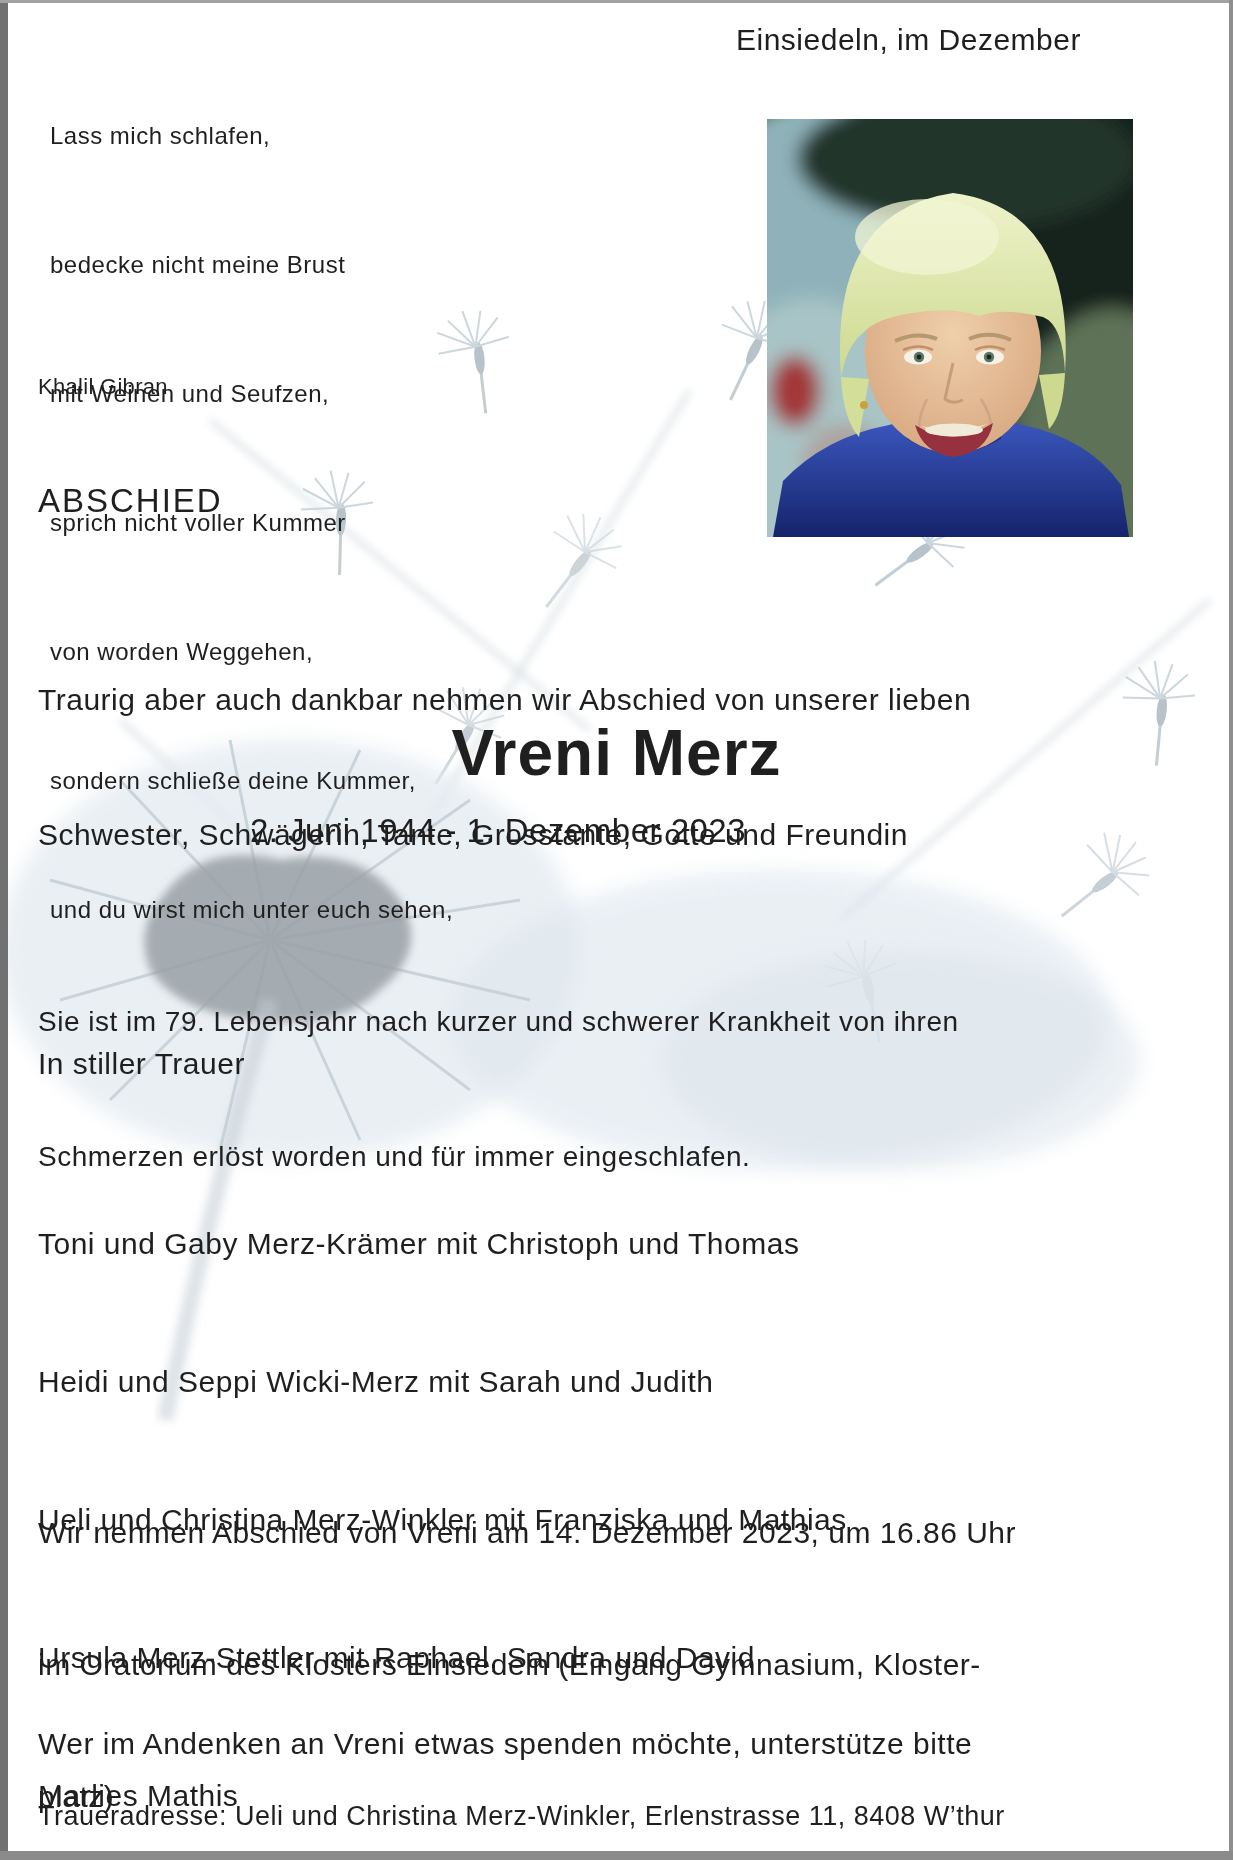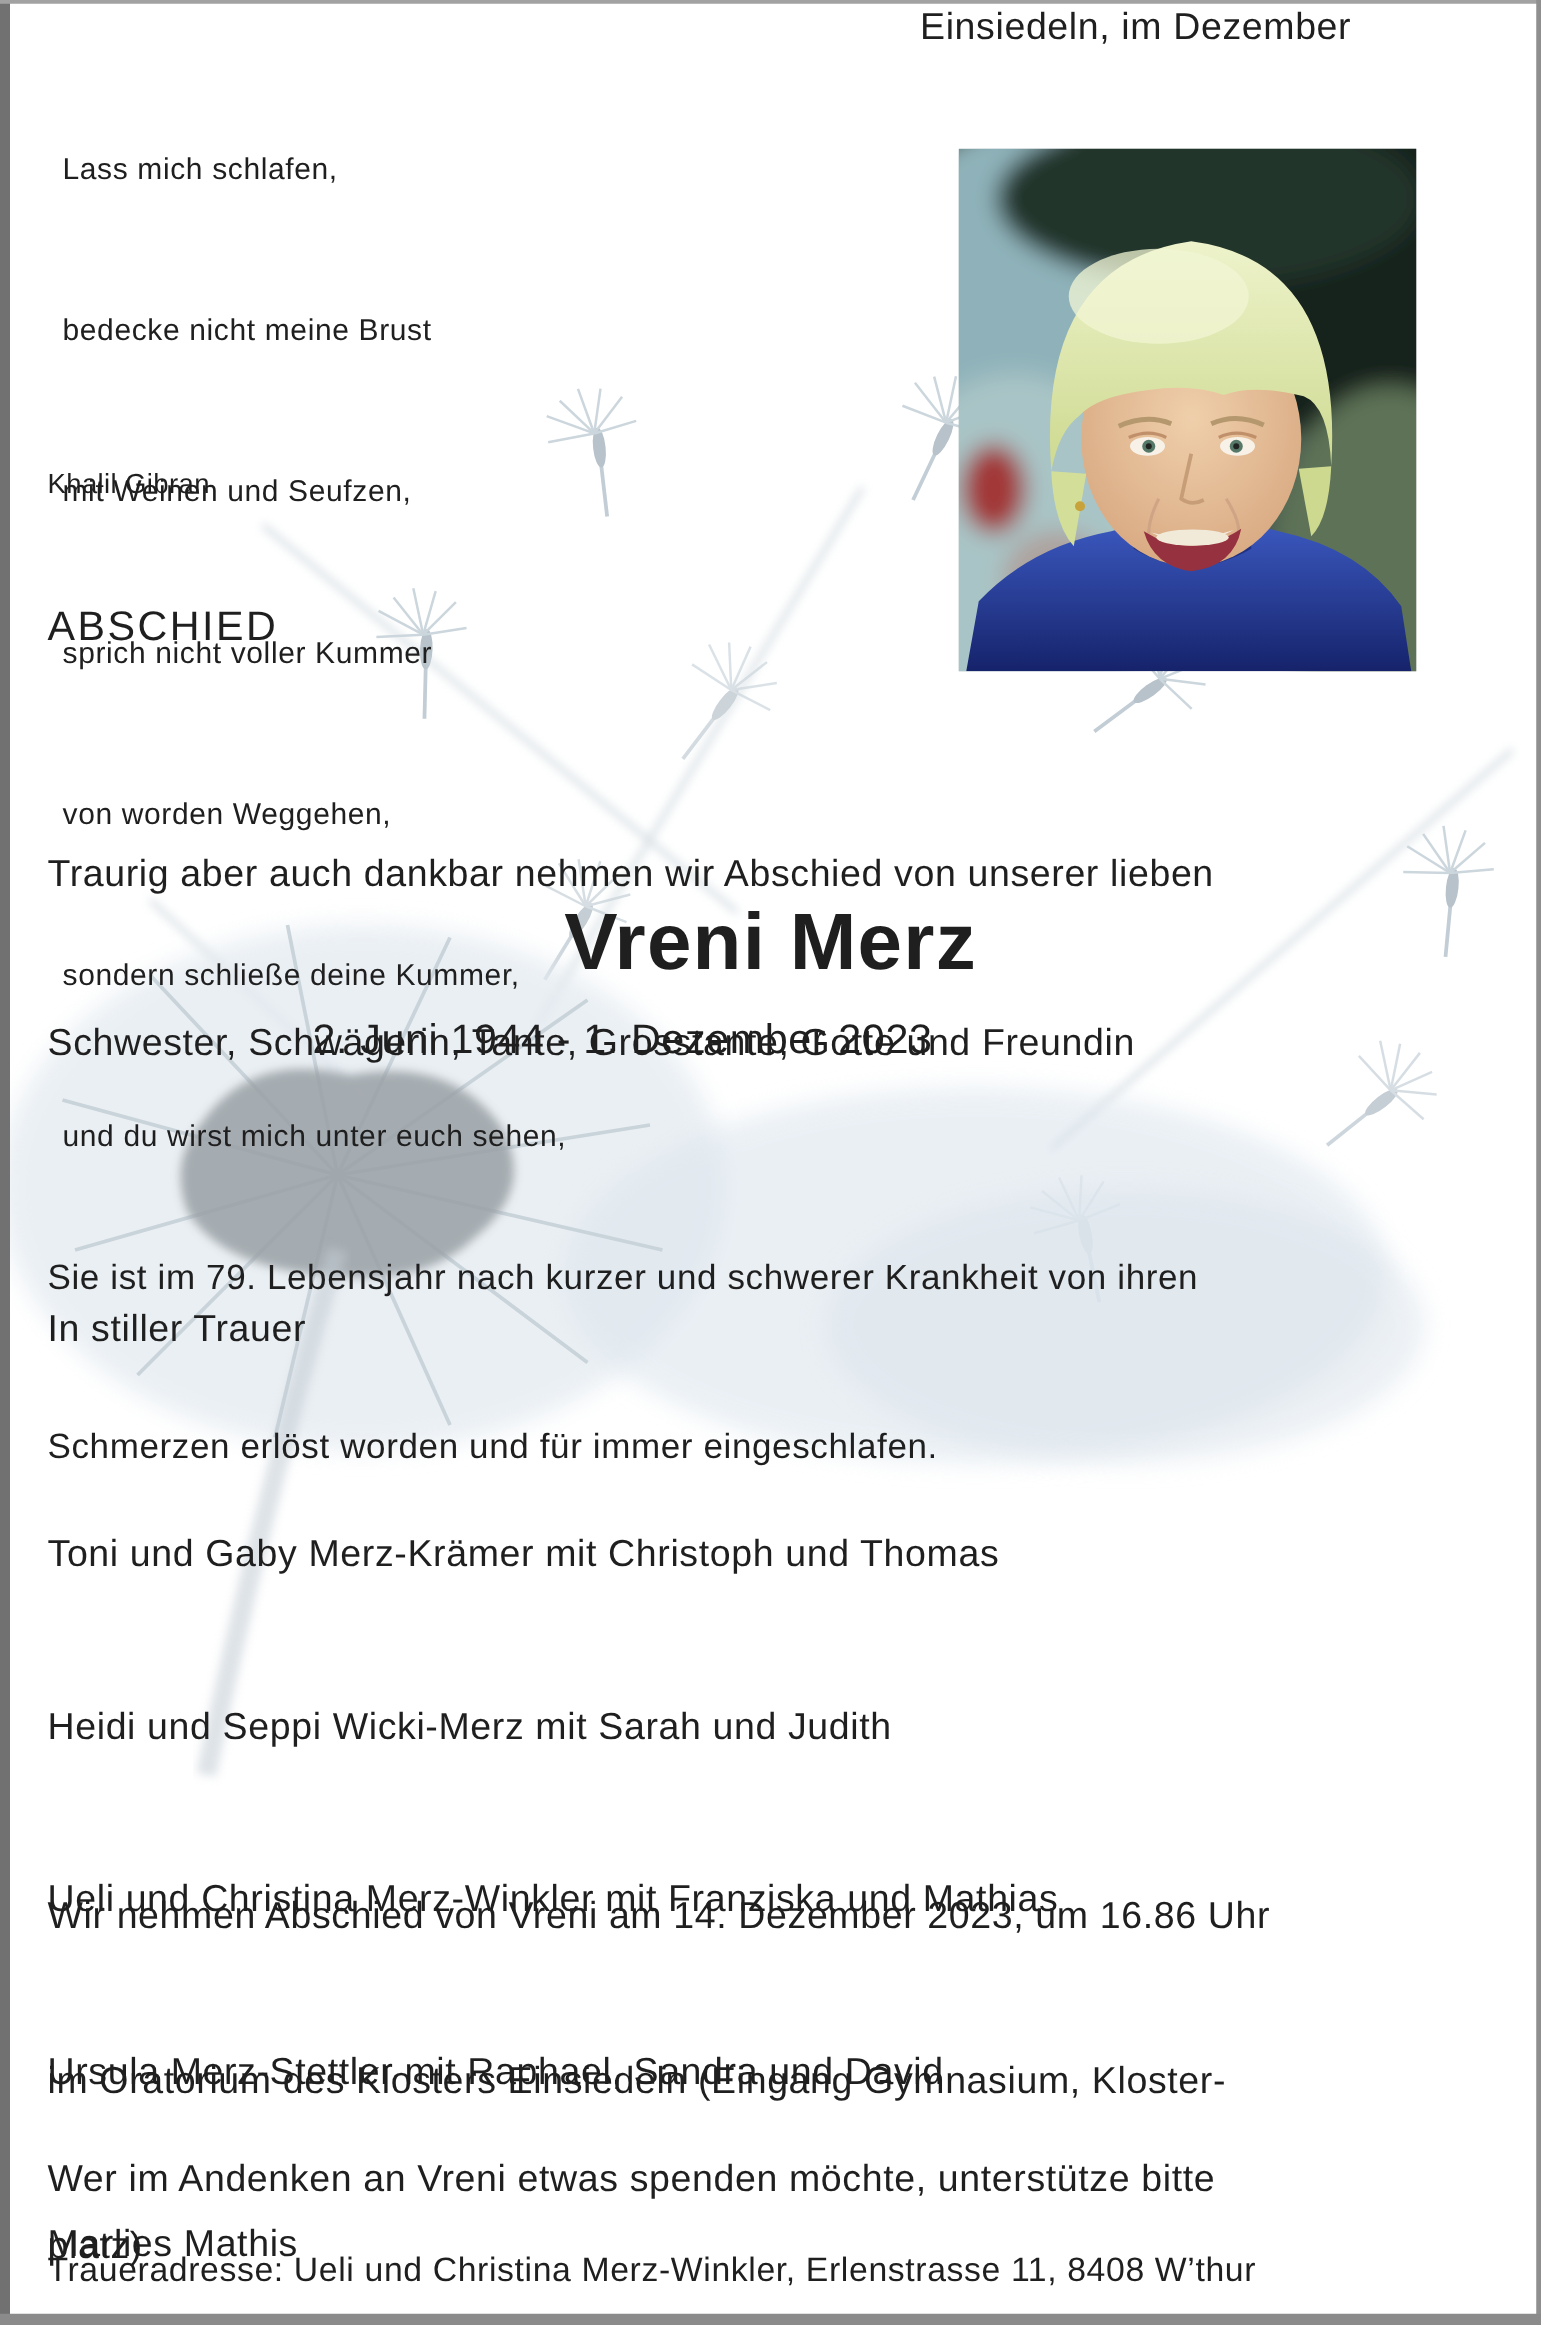--- a/index.html
+++ b/index.html
@@ -14,21 +14,21 @@
   }
   
   .border-left  {position:absolute;left:0;top:0;width:8px;height:1860px;background:#717171;}
   .border-top   {position:absolute;left:0;top:0;width:1233px;height:3px;background:#a2a2a2;}
   .border-right {position:absolute;left:1229px;top:0;width:4px;height:1860px;background:#8f8f8f;}
   .border-bottom{position:absolute;left:0;top:1851px;width:1233px;height:9px;background:#8b8b8b;}
 
   .txt{position:absolute;white-space:pre;letter-spacing:0.5px;}
   .poem        {left:50px;top:28px;font-size:24px;line-height:43px;}
   .poem-author {left:38px;top:374px;font-size:22px;letter-spacing:0.3px;}
-  .dateline    {left:736px;top:5px;font-size:30px;}
+  .dateline    {left:736px;top:23px;font-size:30px;}
   .heading     {left:38px;top:482px;font-size:33px;letter-spacing:2px;}
   .intro       {left:38px;top:587px;font-size:30px;line-height:45px;}
   .name        {left:0;top:716px;width:1233px;text-align:center;font-size:64px;font-weight:bold;letter-spacing:1px;}
   .dates       {left:0;top:812px;width:996px;text-align:center;font-size:33px;}
   .announce    {left:38px;top:909px;font-size:28px;line-height:45px;}
   .mourning    {left:38px;top:1047px;font-size:30px;}
   .names       {left:38px;top:1129px;font-size:30px;line-height:46px;}
   .funeral     {left:38px;top:1423px;font-size:30px;line-height:44px;}
   .donation    {left:38px;top:1636px;font-size:30px;line-height:43px;}
   .address     {left:38px;top:1801px;font-size:27px;}

